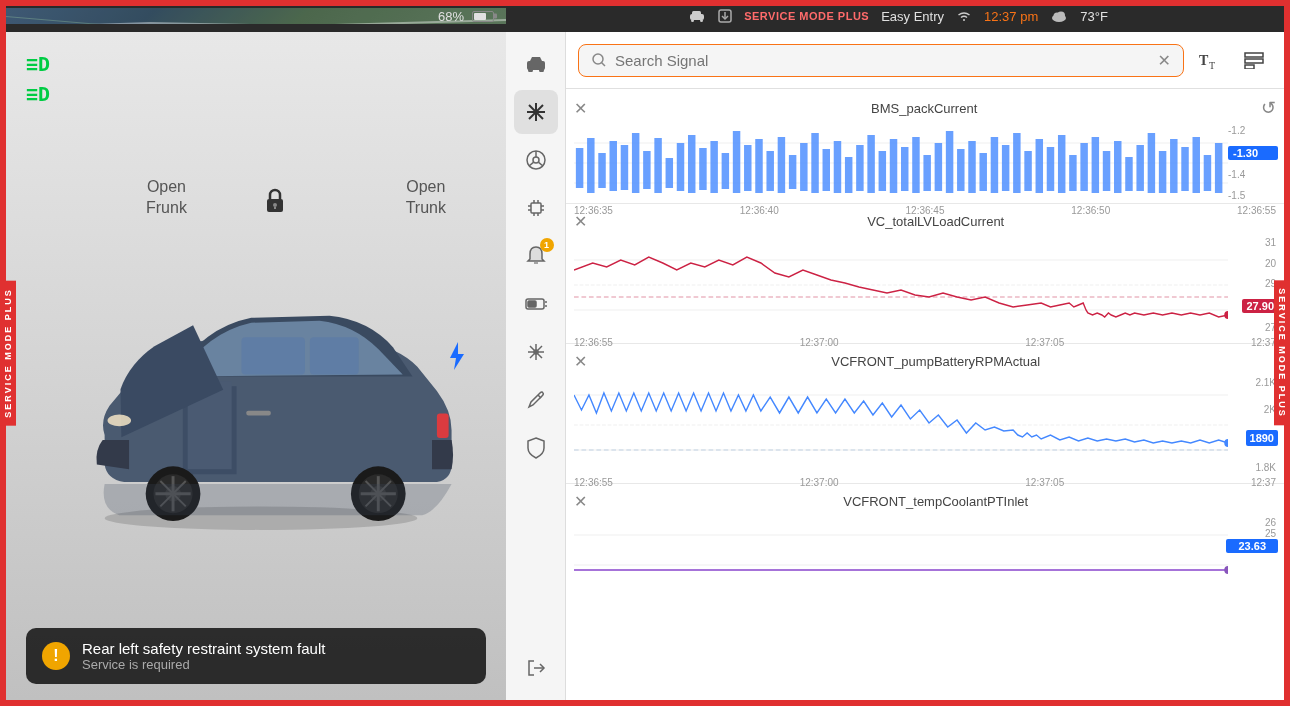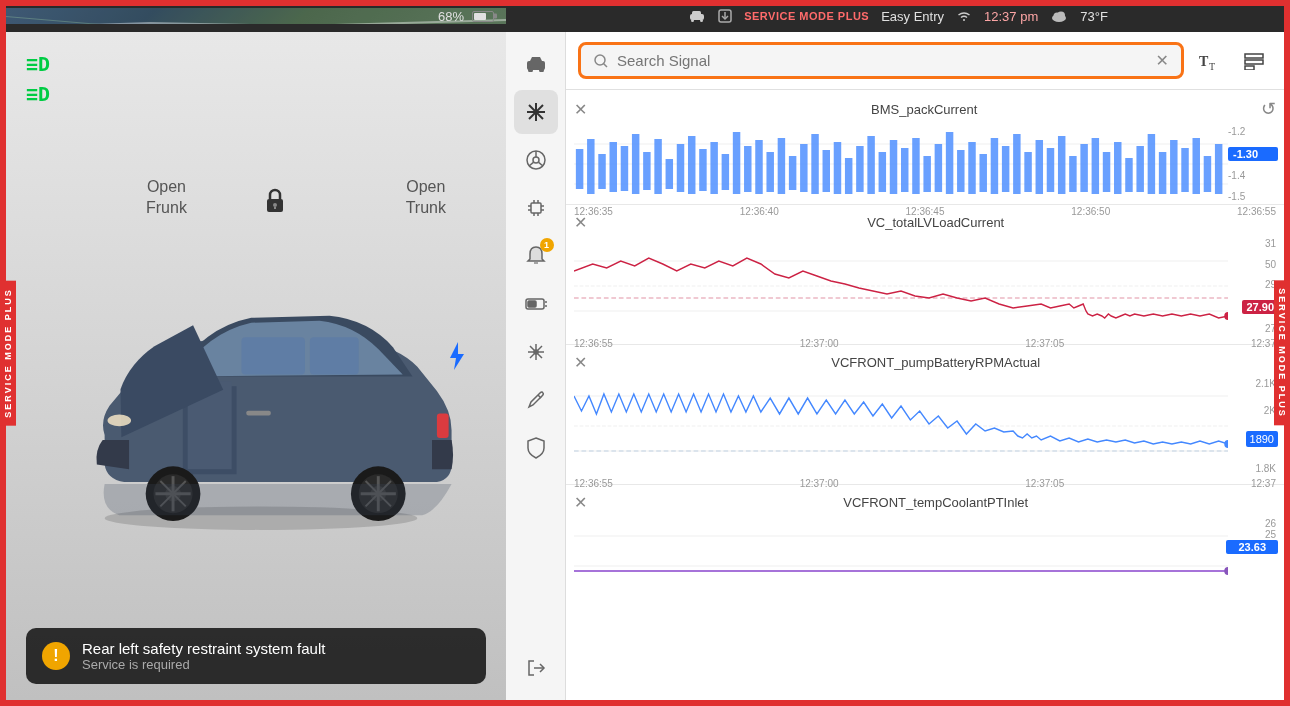--- a/index.html
+++ b/index.html
@@ -258,21 +258,21 @@
       gap: 8px;
       border-bottom: 1px solid #e0e0e0;
       background: white;
       flex-shrink: 0;
     }
     .search-input-wrapper {
       flex: 1;
       display: flex;
       align-items: center;
       background: #f5f5f5;
-      border: 3px solid #f97316;
+      border: 1px solid #f97316;
       border-radius: 8px;
       padding: 6px 12px;
       gap: 8px;
     }
     .search-input {
       border: none;
       background: transparent;
       font-size: 15px;
       color: #333;
       outline: none;
@@ -436,21 +436,21 @@
     <span style="color:#ff6b6b;font-weight:bold;font-size:11px;letter-spacing:0.5px;">SERVICE MODE PLUS</span>
 
     <span style="color:#e0e0e0;font-size:13px;">Easy Entry</span>
 
     <svg width="16" height="12" viewBox="0 0 16 12" fill="none">
       <path d="M8 10 L8 10" stroke="#ccc" stroke-width="2" stroke-linecap="round"></path>
       <path d="M5 7.5 Q8 5 11 7.5" stroke="#ccc" stroke-width="1.5" fill="none"></path>
       <path d="M2.5 5 Q8 1 13.5 5" stroke="#ccc" stroke-width="1.5" fill="none"></path>
     </svg>
 
-    <span style="color:#fca5a5;font-size:13px;font-weight:500;">12:37 pm</span>
+    <span style="color:#f97316;font-size:13px;font-weight:500;">12:37 pm</span>
 
     <svg width="18" height="12" viewBox="0 0 18 12" fill="#bbb">
       <ellipse cx="9" cy="8" rx="7" ry="4"></ellipse>
       <ellipse cx="7" cy="6" rx="3.5" ry="3.5"></ellipse>
       <ellipse cx="11" cy="5.5" rx="4" ry="4"></ellipse>
     </svg>
 
     <span style="color:#e0e0e0;font-size:13px;">73°F</span>
   </div>
 </div>
@@ -778,21 +778,21 @@
 
             <line x1="0" y1="62" x2="700" y2="62" stroke="#cc4466" stroke-width="1" stroke-dasharray="5,3" opacity="0.6"></line>
 
             <polyline points="0,35 20,28 35,32 50,25 65,30 80,22 95,28 110,35 125,28 140,32 155,25 170,30 185,22 200,28 215,38 230,42 245,35 260,40 275,45 290,48 305,52 320,55 335,58 350,55 365,60 380,62 395,58 410,62 425,65 440,62 455,68 470,72 485,70 500,68 510,72 520,70 530,68 535,72 540,70 545,68 548,75 550,78 555,80 560,78 565,80 568,82 570,80 572,78 575,80 580,82 585,80 590,78 595,80 600,78 610,80 620,78 630,80 640,78 650,80 660,78 670,80 680,78 690,82 700,80" stroke="#cc2244" stroke-width="1.5" fill="none"></polyline>
 
             <circle cx="700" cy="80" r="4" fill="#cc2244"></circle>
           </svg>
         </div>
         <div style="width:48px;position:relative;height:100px;display:flex;flex-direction:column;align-items:flex-end;justify-content:space-between;font-size:10px;color:#999;padding:2px 0;">
           <span>31</span>
-          <span>50</span>
+          <span>20</span>
           <span>29</span>
           <div style="background:#cc2244;color:white;font-size:11px;font-weight:bold;padding:1px 4px;border-radius:2px;margin-right:-2px;">27.90</div>
           <span>27</span>
         </div>
       </div>
       <div class="chart-x-axis">
         <span>12:36:55</span>
         <span>12:37:00</span>
         <span>12:37:05</span>
         <span>12:37</span>
@@ -815,21 +815,21 @@
             <polyline points="0,20 8,35 16,20 24,38 32,18 40,36 48,18 56,36 64,18 72,36 80,18 88,36 96,18 104,36 112,18 120,36 128,18 136,36 144,18 152,36 160,18 168,36 176,20 184,36 192,20 200,36 210,22 220,38 230,22 240,38 250,22 260,38 270,24 280,38 290,24 300,38 310,26 320,40 330,28 340,42 350,30 360,44 370,35 380,48 390,40 400,52 410,45 420,58 430,48 440,55 450,52 460,56 470,55 475,60 480,62 485,58 490,62 495,60 500,64 510,60 520,65 530,62 540,66 550,63 560,66 570,64 580,66 590,64 600,67 610,65 620,68 630,66 640,68 650,66 660,68 670,65 680,68 690,65 700,68" stroke="#4488ff" stroke-width="1.5" fill="none"></polyline>
 
             <line x1="0" y1="75" x2="700" y2="75" stroke="#88aacc" stroke-width="1" stroke-dasharray="5,3" opacity="0.5"></line>
 
             <circle cx="700" cy="68" r="4" fill="#4488ff"></circle>
           </svg>
         </div>
         <div style="width:48px;position:relative;height:100px;display:flex;flex-direction:column;align-items:flex-end;justify-content:space-between;font-size:10px;color:#999;padding:2px 0;">
           <span>2.1K</span>
           <span>2K</span>
-          <div style="background:#1a6bff;color:white;font-size:11px;font-weight:normal;padding:2px 4px;border-radius:2px;margin-right:-2px;">1890</div>
+          <div style="background:#1a6bff;color:white;font-size:11px;font-weight:bold;padding:2px 4px;border-radius:2px;margin-right:-2px;">1890</div>
           <span>1.8K</span>
         </div>
       </div>
       <div class="chart-x-axis">
         <span>12:36:55</span>
         <span>12:37:00</span>
         <span>12:37:05</span>
         <span>12:37</span>
       </div>
     </div>

